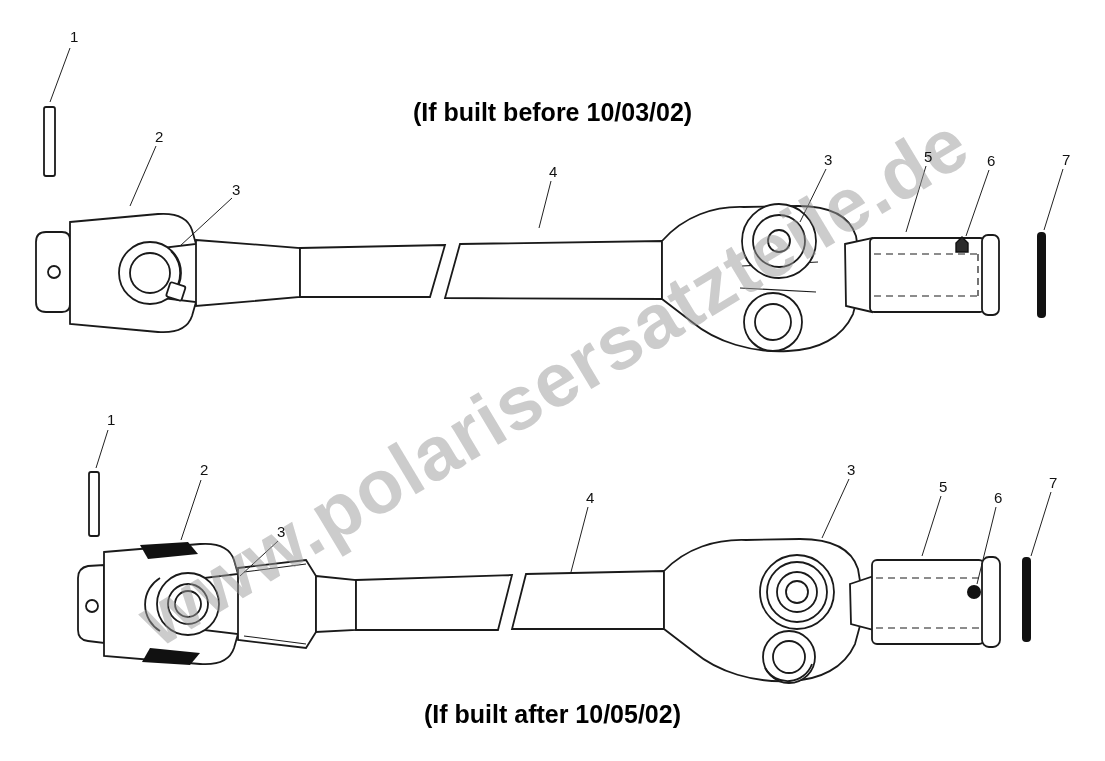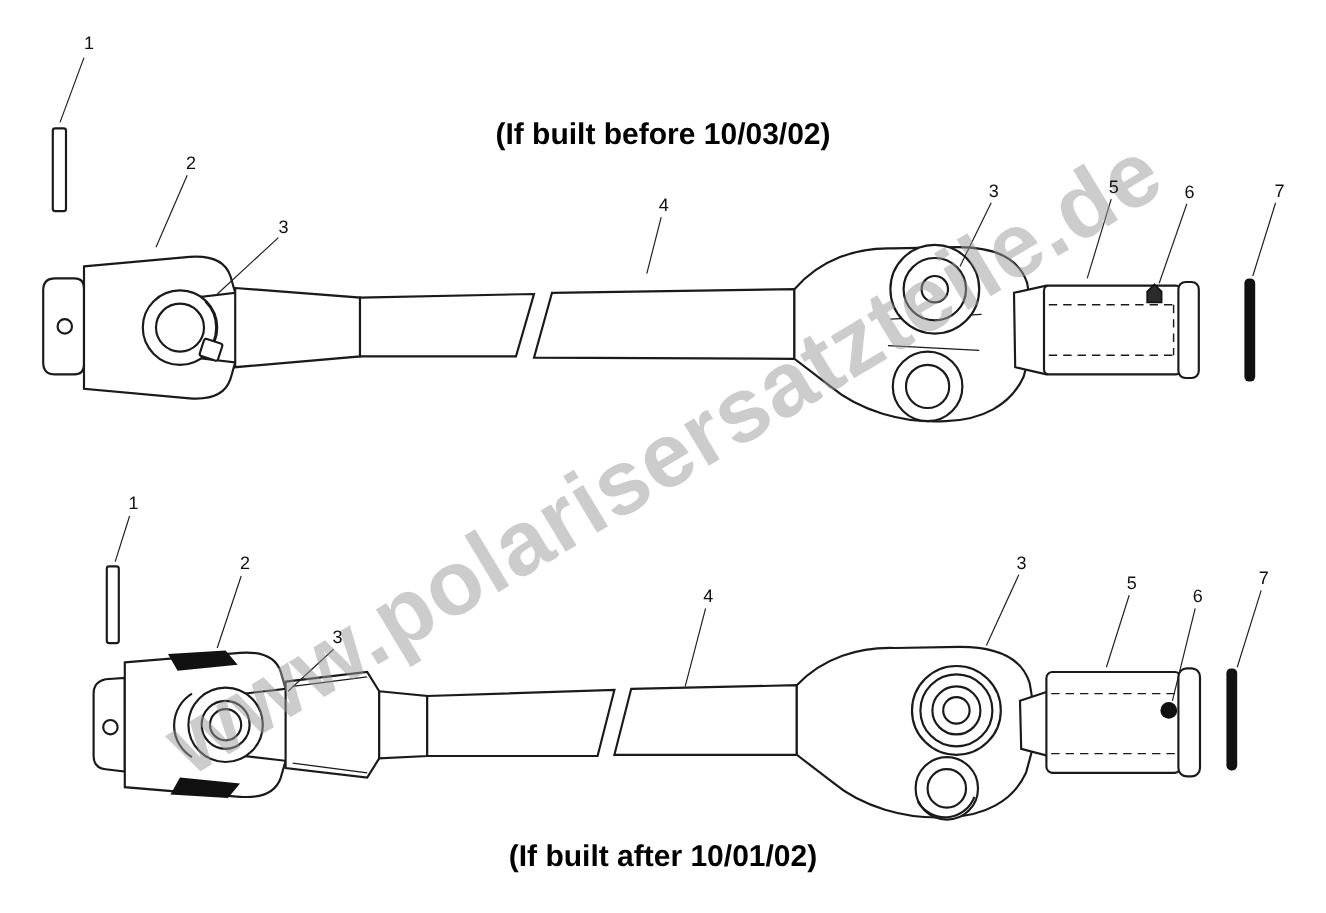--- a/index.html
+++ b/index.html
@@ -133,21 +133,21 @@
                M849,479 L822,538
                M941,496 L922,556
                M996,507 L977,584
                M1051,492 L1031,556"></path>
     </g>
   </svg>
 
   <div class="watermark">www.polarisersatzteile.de</div>
 
   <div class="title top">(If built before 10/03/02)</div>
-  <div class="title bottom">(If built after 10/01/02)</div>
+  <div class="title bottom">(If built after 10/05/02)</div>
 
   <div class="callout" style="left:70px;top:28px;">1</div>
   <div class="callout" style="left:155px;top:128px;">2</div>
   <div class="callout" style="left:232px;top:181px;">3</div>
   <div class="callout" style="left:549px;top:163px;">4</div>
   <div class="callout" style="left:824px;top:151px;">3</div>
   <div class="callout" style="left:924px;top:148px;">5</div>
   <div class="callout" style="left:987px;top:152px;">6</div>
   <div class="callout" style="left:1062px;top:151px;">7</div>
 

